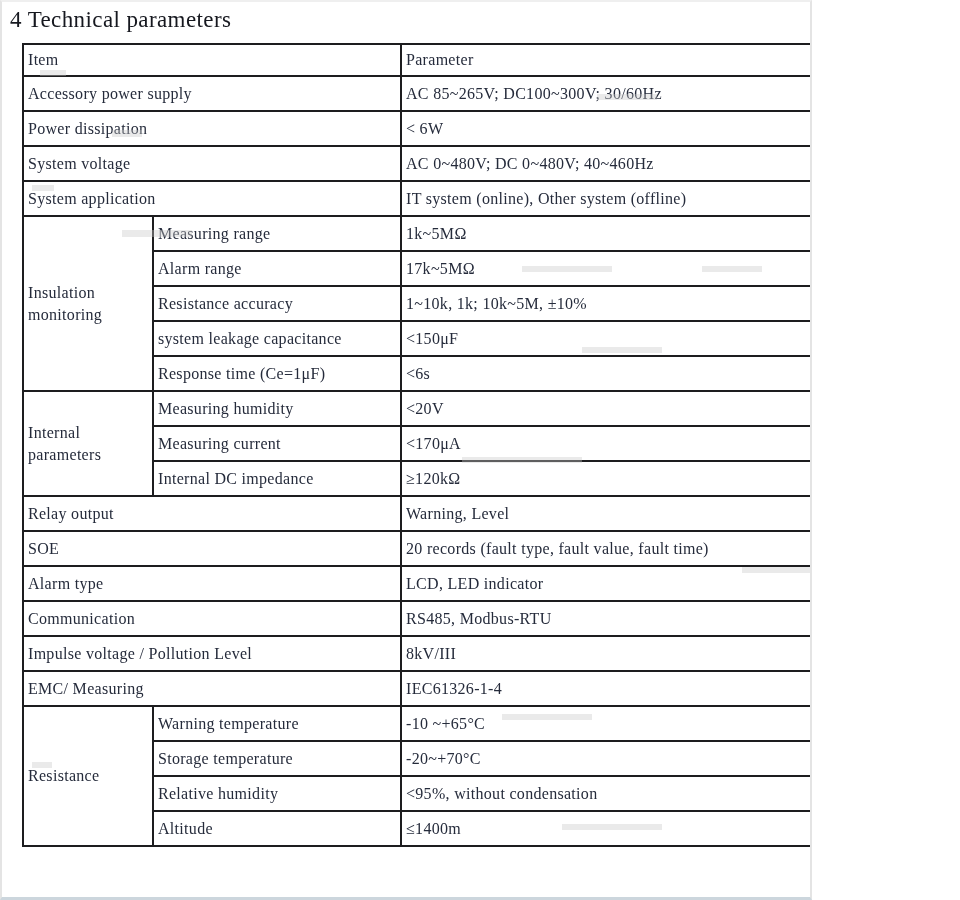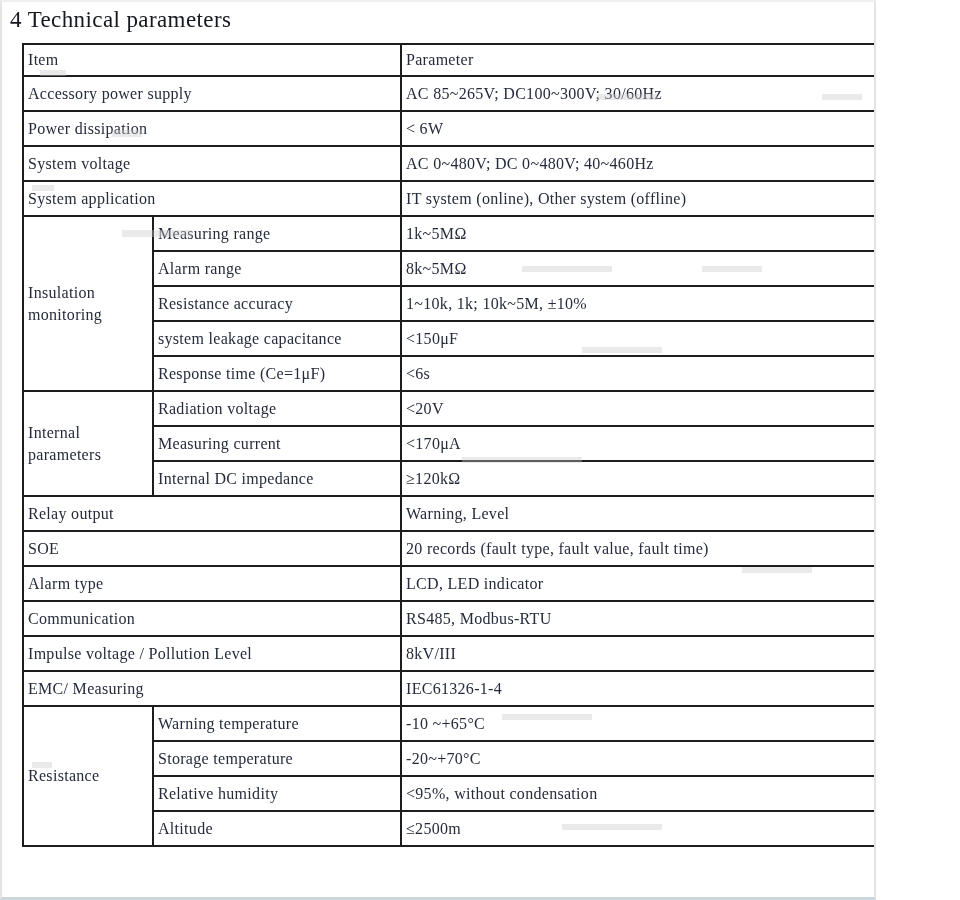--- a/index.html
+++ b/index.html
@@ -6,21 +6,21 @@
     margin: 0;
     padding: 0;
     width: 960px;
     height: 900px;
     background: #ffffff;
     font-family: "Liberation Serif", "DejaVu Serif", serif;
   }
   .page {
     position: absolute;
     inset: 0;
-    width: 876px;
+    width: 812px;
     height: 900px;
     background: #ffffff;
     border-left: 2px solid #e4e4e4;
     border-right: 2px solid #e4e4e4;
     border-top: 2px solid #efefef;
     border-bottom: 3px solid #ccd6dd;
     box-sizing: border-box;
     overflow: hidden;
   }
   .doc-title {
@@ -99,38 +99,38 @@
         <td>IT system (online), Other system (offline)</td>
       </tr>
 
       <tr>
         <td rowspan="5">Insulation monitoring</td>
         <td>Measuring range</td>
         <td>1k~5MΩ</td>
       </tr>
       <tr>
         <td>Alarm range</td>
-        <td>8k~5MΩ</td>
+        <td>17k~5MΩ</td>
       </tr>
       <tr>
         <td>Resistance accuracy</td>
         <td>1~10k, 1k; 10k~5M, ±10%</td>
       </tr>
       <tr>
         <td>system leakage capacitance</td>
         <td>&lt;150μF</td>
       </tr>
       <tr>
         <td>Response time (Ce=1μF)</td>
         <td>&lt;6s</td>
       </tr>
 
       <tr>
         <td rowspan="3">Internal parameters</td>
-        <td>Radiation voltage</td>
+        <td>Measuring humidity</td>
         <td>&lt;20V</td>
       </tr>
       <tr>
         <td>Measuring current</td>
         <td>&lt;170μA</td>
       </tr>
       <tr>
         <td>Internal DC impedance</td>
         <td>≥120kΩ</td>
       </tr>
@@ -168,21 +168,21 @@
       <tr>
         <td>Storage temperature</td>
         <td>-20~+70°C</td>
       </tr>
       <tr>
         <td>Relative humidity</td>
         <td>&lt;95%, without condensation</td>
       </tr>
       <tr>
         <td>Altitude</td>
-        <td>≤2500m</td>
+        <td>≤1400m</td>
       </tr>
     </tbody>
   </table>
 
   <div class="artifact" style="left:38px;  top:68px;  width:26px; height:6px;"></div>
   <div class="artifact" style="left:595px; top:92px;  width:60px; height:6px;"></div>
   <div class="artifact" style="left:820px; top:92px;  width:40px; height:6px;"></div>
   <div class="artifact" style="left:110px; top:128px; width:30px; height:7px;"></div>
   <div class="artifact" style="left:30px;  top:183px; width:22px; height:6px;"></div>
   <div class="artifact" style="left:120px; top:228px; width:70px; height:7px;"></div>

